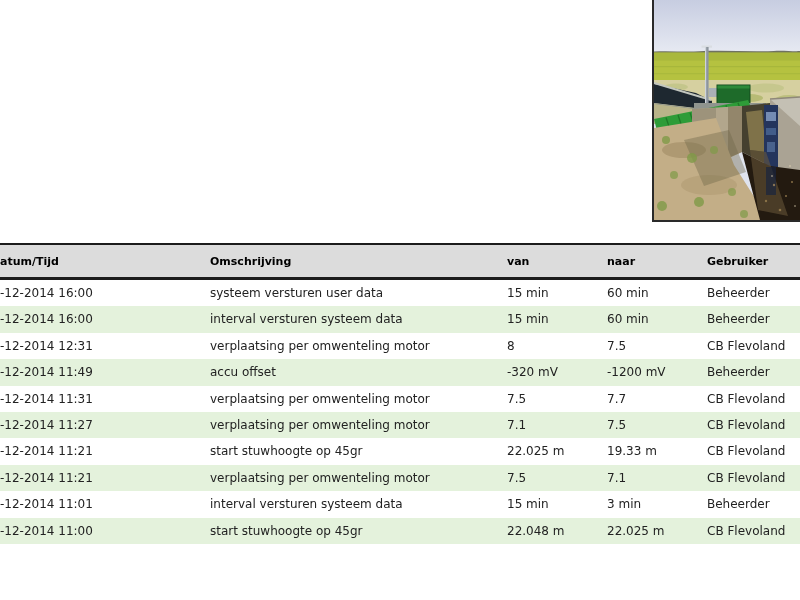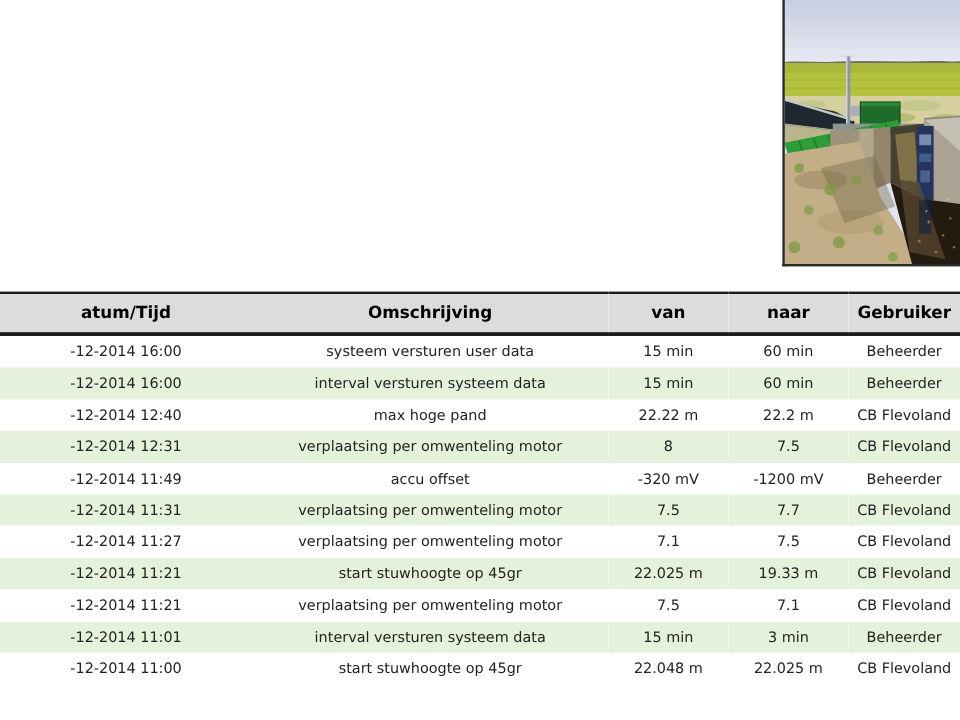--- a/index.html
+++ b/index.html
@@ -24,26 +24,26 @@
     font-size:12px;color:var(--text,#222222);
   }
   col.c-datum{width:210px;}
   col.c-omschrijving{width:297px;}
   col.c-van{width:100px;}
   col.c-naar{width:100px;}
   col.c-gebruiker{width:93px;}
   thead th{
     background:var(--header-bg,#dcdcdc);
     border-bottom:3px solid var(--table-border,#1c1c1c);
-    height:32px;padding:0;text-align:center;vertical-align:middle;
-    font-size:14px;font-weight:bold;color:var(--header-text,#000000);
+    height:32px;padding:0;text-align:left;vertical-align:middle;
+    font-size:11px;font-weight:bold;color:var(--header-text,#000000);
     white-space:nowrap;overflow:hidden;
   }
   tbody td{
-    height:26.4px;padding:0;vertical-align:middle;text-align:center;
+    height:26.4px;padding:0;vertical-align:middle;text-align:left;
     white-space:nowrap;overflow:hidden;line-height:26.4px;
   }
   tbody tr{background:var(--row-even-bg,#ffffff);}
   tbody tr:nth-child(even){background:var(--row-odd-bg,#e4f2dc);}
 </style>
 </head>
 <body>
 
 <div class="photo">
   <svg width="146" height="220" viewBox="0 0 146 220" preserveAspectRatio="none">
@@ -159,27 +159,20 @@
           <td>Beheerder</td>
         </tr>
         <tr>
           <td>-12-2014 16:00</td>
           <td>interval versturen systeem data</td>
           <td>15 min</td>
           <td>60 min</td>
           <td>Beheerder</td>
         </tr>
         <tr>
-          <td>-12-2014 12:40</td>
-          <td>max hoge pand</td>
-          <td>22.22 m</td>
-          <td>22.2 m</td>
-          <td>CB Flevoland</td>
-        </tr>
-        <tr>
           <td>-12-2014 12:31</td>
           <td>verplaatsing per omwenteling motor</td>
           <td>8</td>
           <td>7.5</td>
           <td>CB Flevoland</td>
         </tr>
         <tr>
           <td>-12-2014 11:49</td>
           <td>accu offset</td>
           <td>-320 mV</td>

